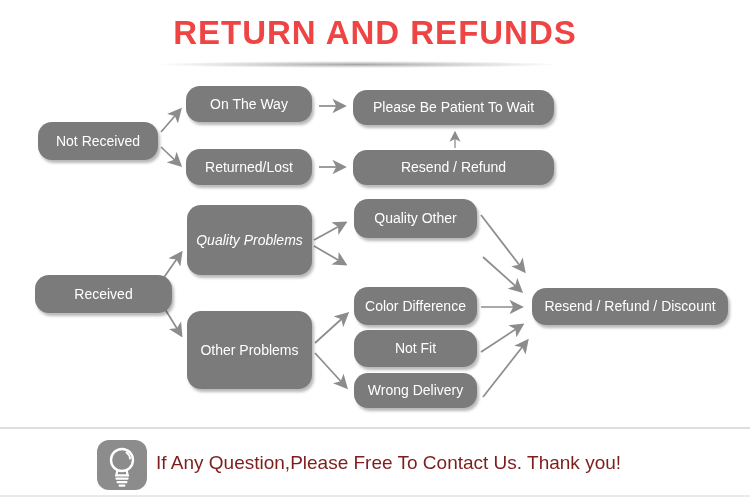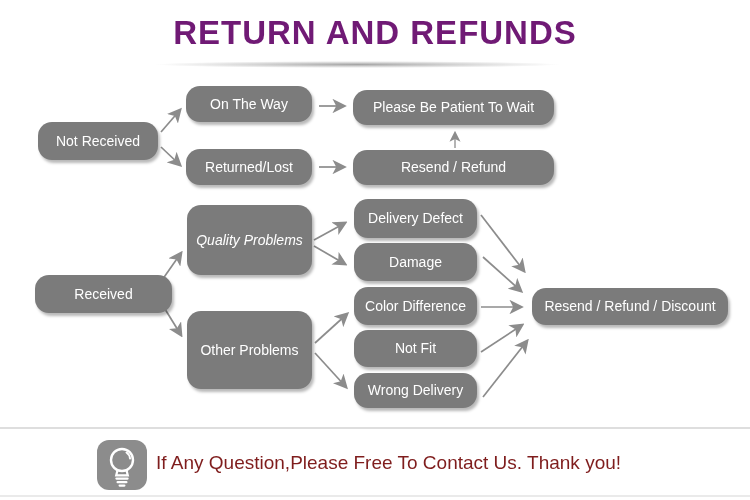--- a/index.html
+++ b/index.html
@@ -2,21 +2,21 @@
 <html><head>
 <meta charset="utf-8">
 <style>
   html,body { margin:0; padding:0; background:#ffffff; }
   .canvas {
     position:relative; width:750px; height:500px; background:#ffffff;
     font-family:"Liberation Sans", sans-serif; overflow:hidden;
   }
   .page-title {
     position:absolute; left:0; top:14px; width:750px;
-    text-align:center; font-size:33px; font-weight:bold; color:#701a75;
+    text-align:center; font-size:33px; font-weight:bold; color:#ef4444;
     letter-spacing:1px; margin:0;
   }
   .title-shadow {
     position:absolute; left:155px; top:61px; width:405px; height:7px;
     background:radial-gradient(ellipse 50% 50% at center,
       rgba(150,150,150,0.85) 0%, rgba(170,170,170,0.45) 55%, rgba(200,200,200,0) 100%);
     border-radius:50%;
   }
   .node {
     position:absolute; background:#7b7b7b; color:#ffffff; border-radius:14px;
@@ -69,22 +69,21 @@
   <div class="node" style="left:38px;  top:122px; width:120px; height:38px;">Not Received</div>
   <div class="node" style="left:186px; top:86px;  width:126px; height:36px;">On The Way</div>
   <div class="node" style="left:186px; top:149px; width:126px; height:36px;">Returned/Lost</div>
   <div class="node" style="left:353px; top:90px;  width:201px; height:35px;">Please Be Patient To Wait</div>
   <div class="node" style="left:353px; top:150px; width:201px; height:35px;">Resend / Refund</div>
 
   <div class="node" style="left:35px;  top:275px; width:137px; height:38px;">Received</div>
   <div class="node" style="left:187px; top:205px; width:125px; height:70px;font-style:italic;">Quality Problems</div>
   <div class="node" style="left:187px; top:311px; width:125px; height:78px;">Other Problems</div>
 
-  <div class="node" style="left:354px; top:199px; width:123px; height:39px;">Delivery Defect</div>
-  <div class="node" style="left:354px; top:243px; width:123px; height:38px;">Damage</div>
+  <div class="node" style="left:354px; top:199px; width:123px; height:39px;">Quality Other</div>
   <div class="node" style="left:354px; top:287px; width:123px; height:38px;">Color Difference</div>
   <div class="node" style="left:354px; top:330px; width:123px; height:37px;">Not Fit</div>
   <div class="node" style="left:354px; top:373px; width:123px; height:35px;">Wrong Delivery</div>
 
   <div class="node" style="left:532px; top:288px; width:196px; height:37px;">Resend / Refund / Discount</div>
 
   <div class="divider-top"></div>
 
   <svg class="footer-icon" width="50" height="50" viewBox="0 0 50 50">
     <rect x="0" y="0" width="50" height="50" rx="12" fill="#8c8c8c"></rect>

